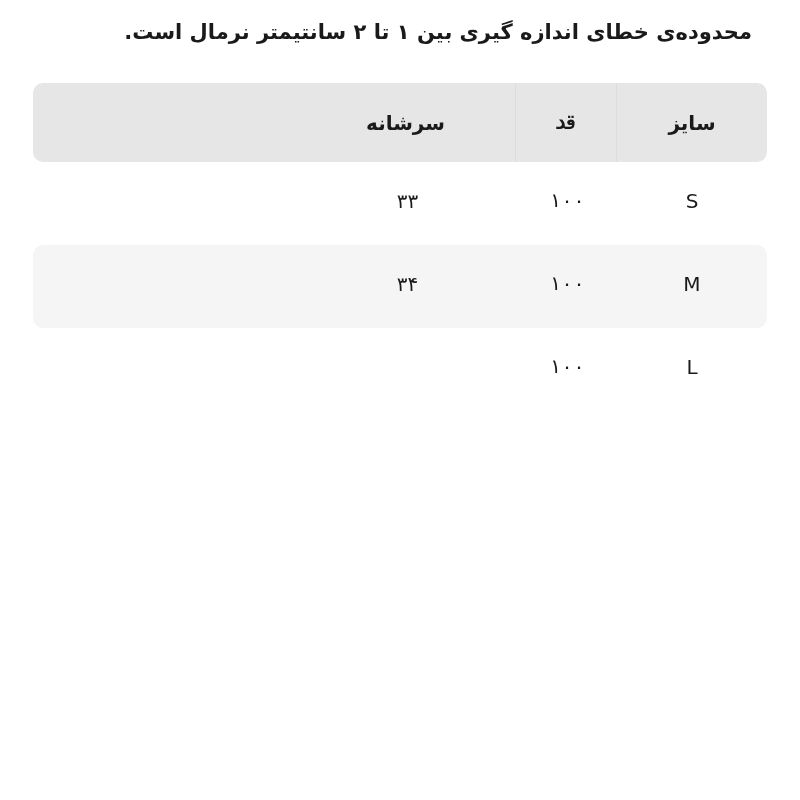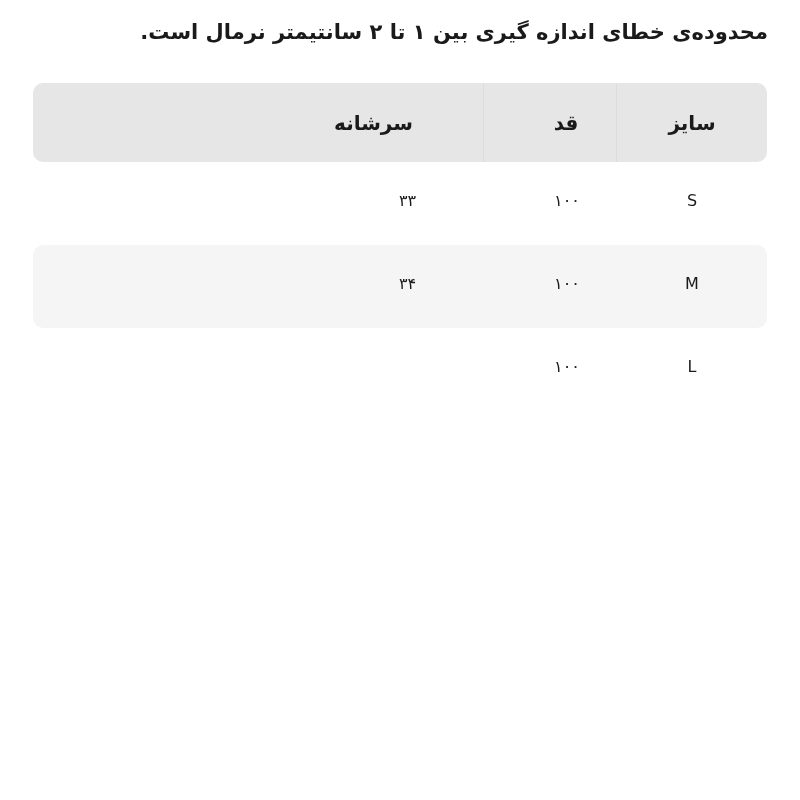--- a/index.html
+++ b/index.html
@@ -1,28 +1,28 @@
 <!DOCTYPE html>
 <html><head>
   <meta charset="utf-8">
   <style>
     html, body { margin: 0; padding: 0; background: #ffffff; }
     body { width: 800px; height: 800px; position: relative; overflow: hidden;
            font-family: "DejaVu Sans", sans-serif; color: #111; }
-    .note { position: absolute; top: 14px; right: 32px; left: 32px; direction: rtl; text-align: right;
+    .note { position: absolute; top: 14px; right: 48px; left: 32px; direction: rtl; text-align: right;
             font-size: 21px; font-weight: bold; line-height: 36px; color: #1a1a1a; }
     .table { position: absolute; left: 33px; top: 83px; width: 734px; }
     .row { display: flex; flex-direction: row-reverse; height: 83px; align-items: stretch; }
     .row.header { height: 79px; background: #e6e6e6; border-radius: 10px; }
     .row.shade { background: #f5f5f5; border-radius: 10px; }
-    .cell { display: flex; align-items: center; justify-content: center; font-size: 16px; color: #1a1a1a; }
+    .cell { display: flex; align-items: center; justify-content: center; font-size: 20px; color: #1a1a1a; }
     .header .cell { font-weight: bold; font-size: 20px; }
-    .header .cell + .cell { border-right: 1px solid #dcdcdc; margin-left: 32px; }
+    .header .cell + .cell { border-right: 1px solid #dcdcdc; }
     .c0 { width: 150px; }
-    .c1 { width: 100px; }
+    .c1 { width: 100px; font-family: Liberation Mono, monospace; }
     .c2 { width: 265px; }
     .c3 { width: 219px; }
     .body-row .cell { padding-bottom: 6px; }
   </style>
 </head>
 <body>
 
 <div class="note">محدوده‌ی خطای اندازه گیری بین ۱ تا ۲ سانتیمتر نرمال است.</div>
 
 <div class="table">

